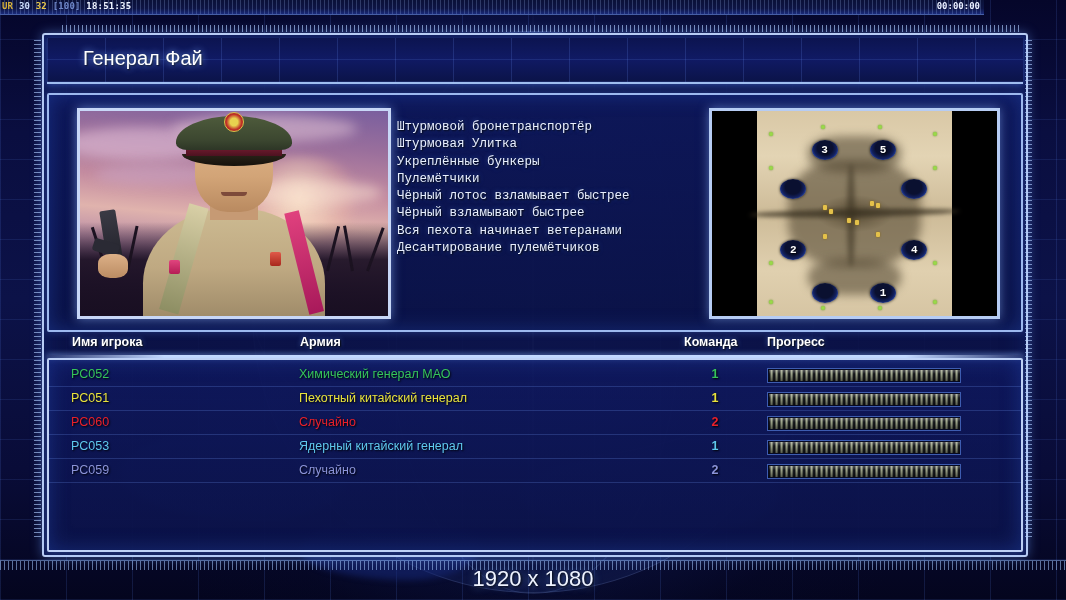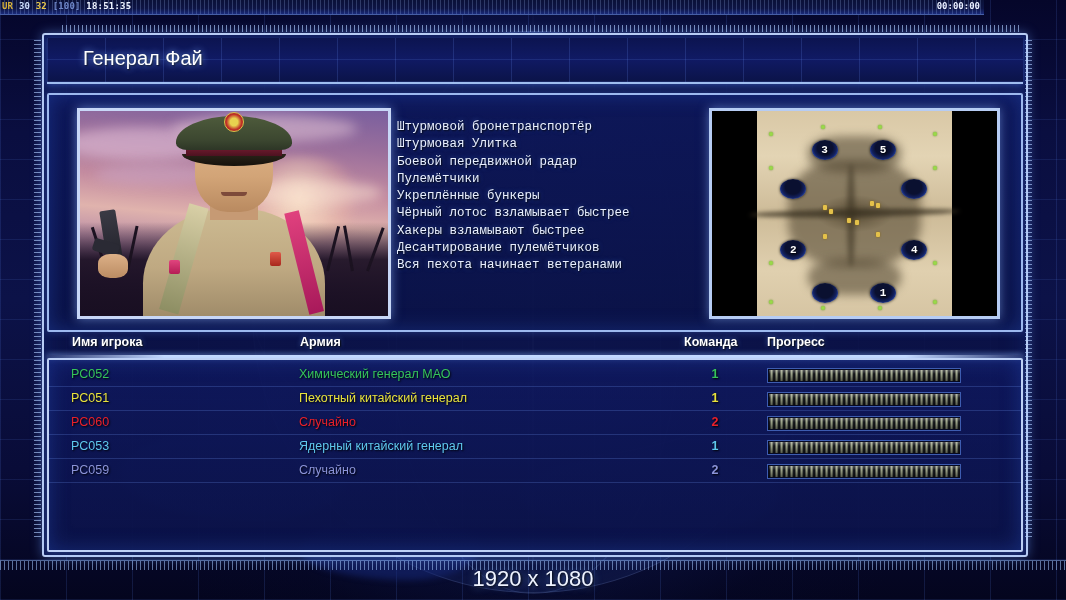--- a/index.html
+++ b/index.html
@@ -255,27 +255,26 @@
         <div class="capband"></div>
         <div class="cap"></div>
         <div class="capbadge"></div>
         <div class="gun"></div>
         <div class="hand"></div>
       </div>
 
       <div class="abilities">
         <div>Штурмовой бронетранспортёр</div>
         <div>Штурмовая Улитка</div>
-        <div>Боевой передвижной радар</div>
+        <div>Укреплённые бункеры</div>
         <div>Пулемётчики</div>
-        <div>Укреплённые бункеры</div>
         <div>Чёрный лотос взламывает быстрее</div>
-        <div>Хакеры взламывают быстрее</div>
+        <div>Чёрный взламывают быстрее</div>
+        <div>Вся пехота начинает ветеранами</div>
         <div>Десантирование пулемётчиков</div>
-        <div>Вся пехота начинает ветеранами</div>
       </div>
 
       <div class="mapwrap">
         <div class="mapimg">
           <div class="mapdark" style="left:16%;top:24%;width:68%;height:52%;"></div>
           <div class="mapdark" style="left:26%;top:12%;width:48%;height:18%;"></div>
           <div class="mapdark" style="left:26%;top:72%;width:48%;height:18%;"></div>
           <div class="river"></div>
           <div class="river2"></div>
           <div id="map-markers">

